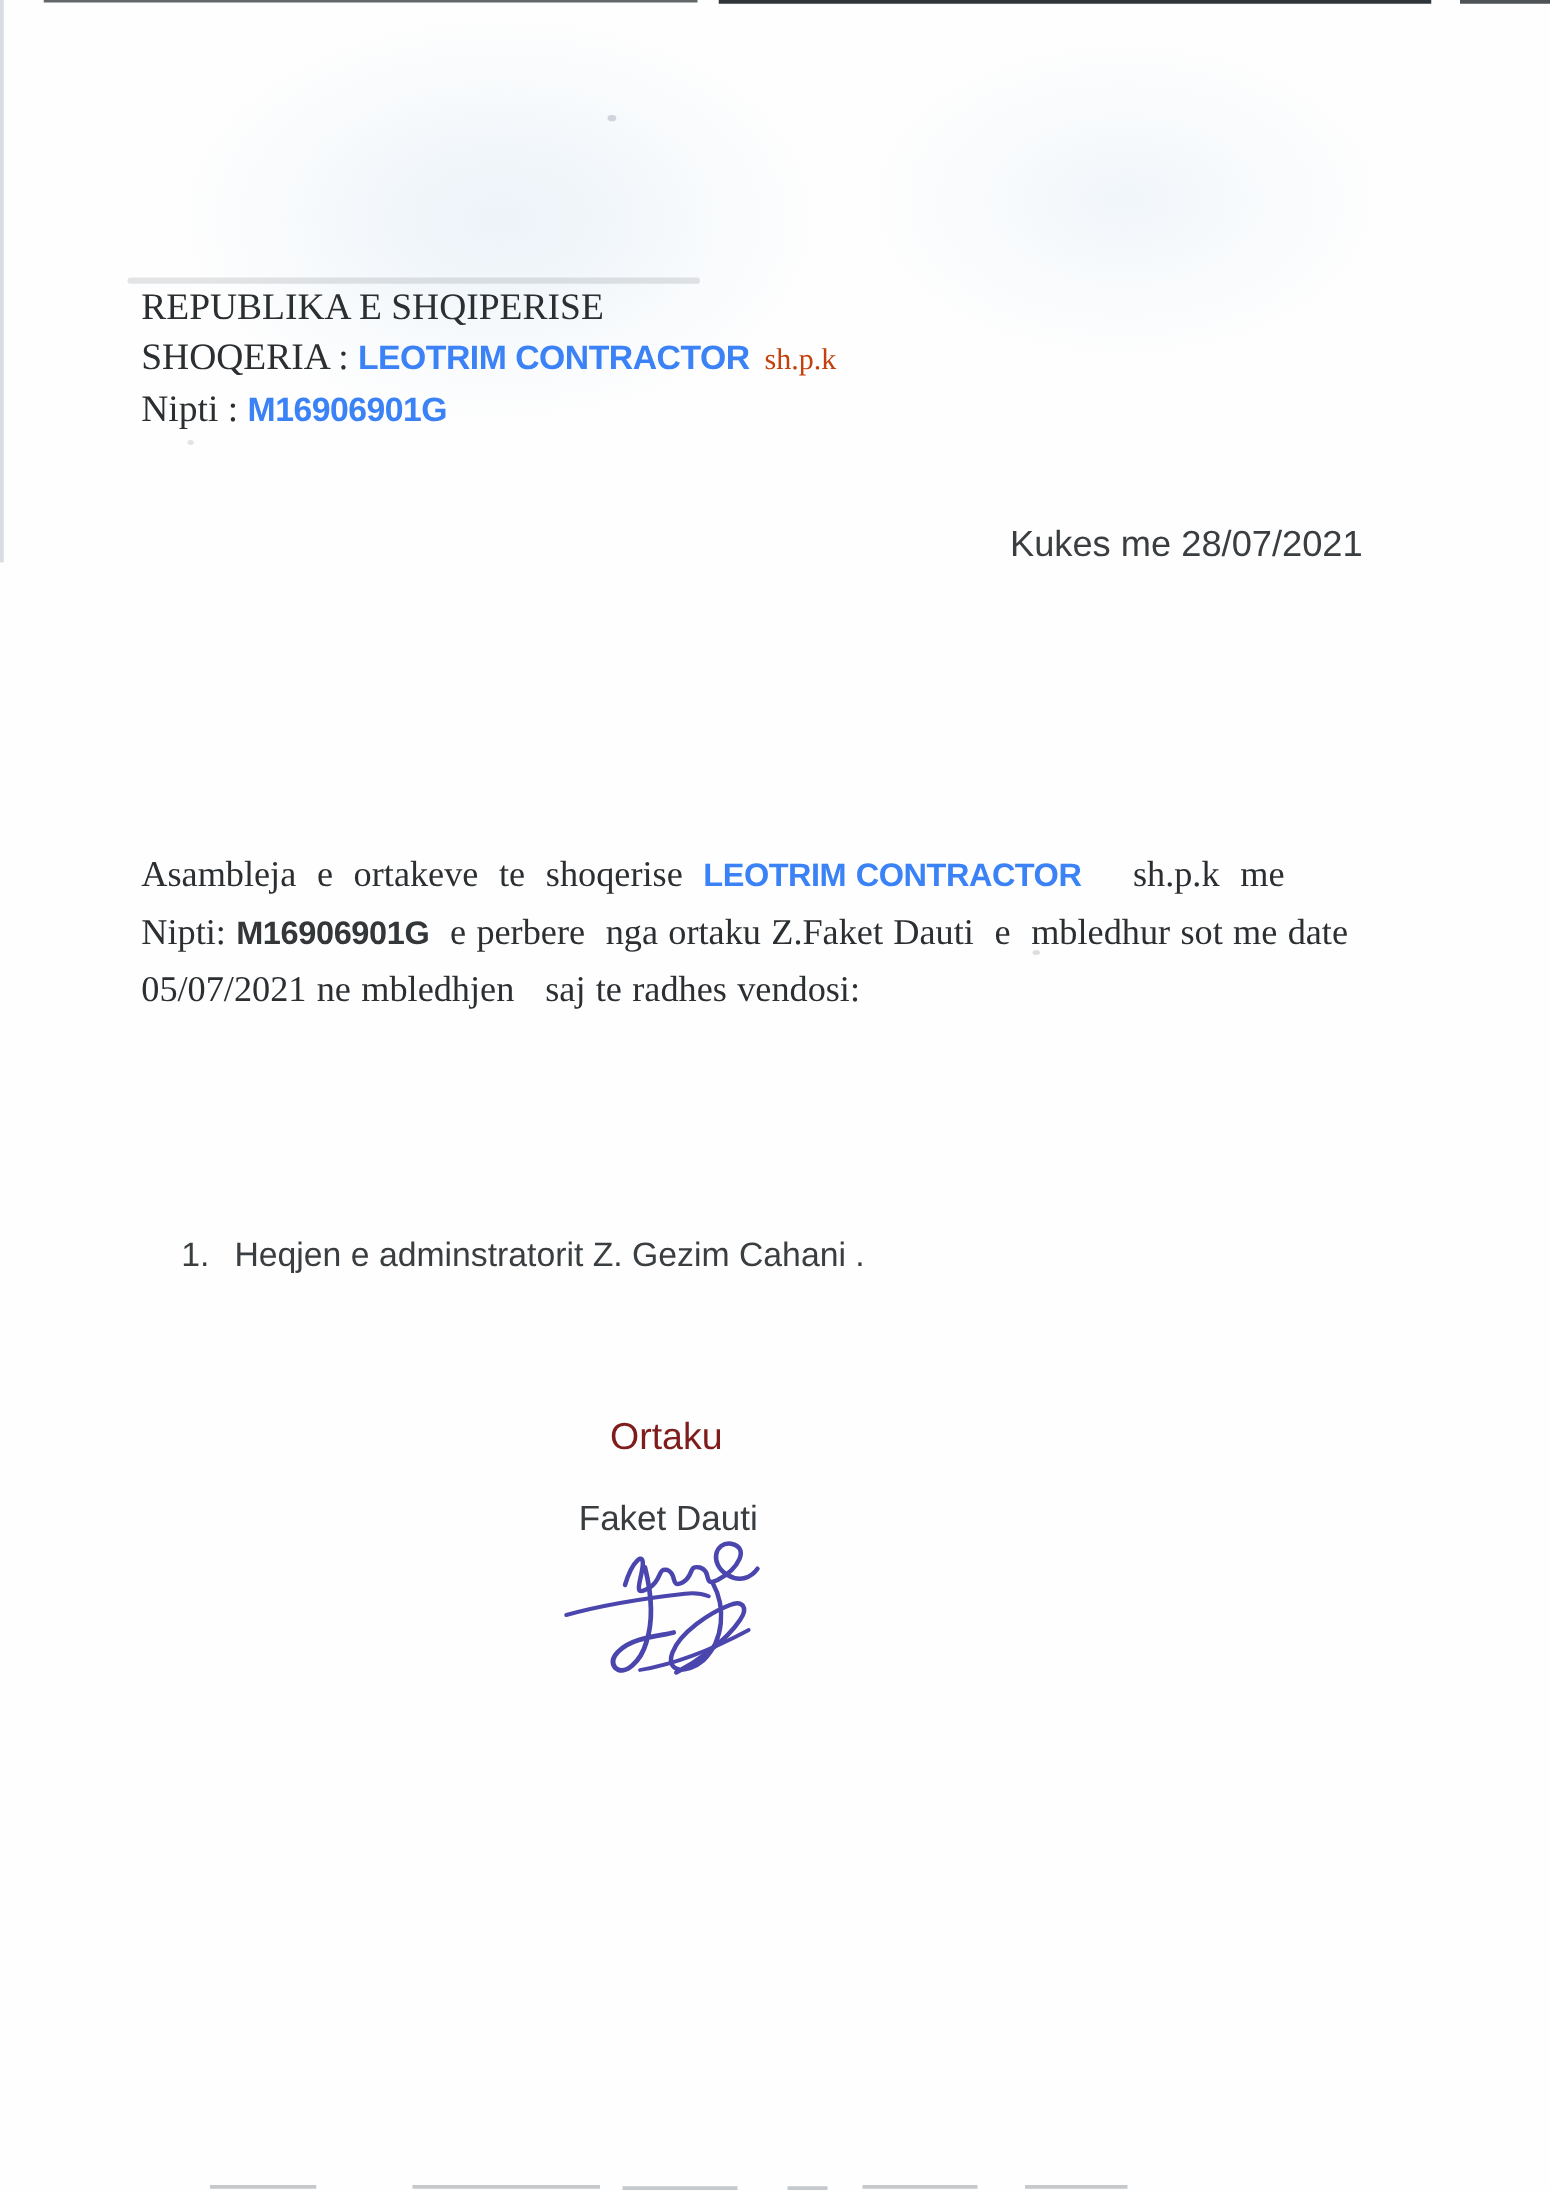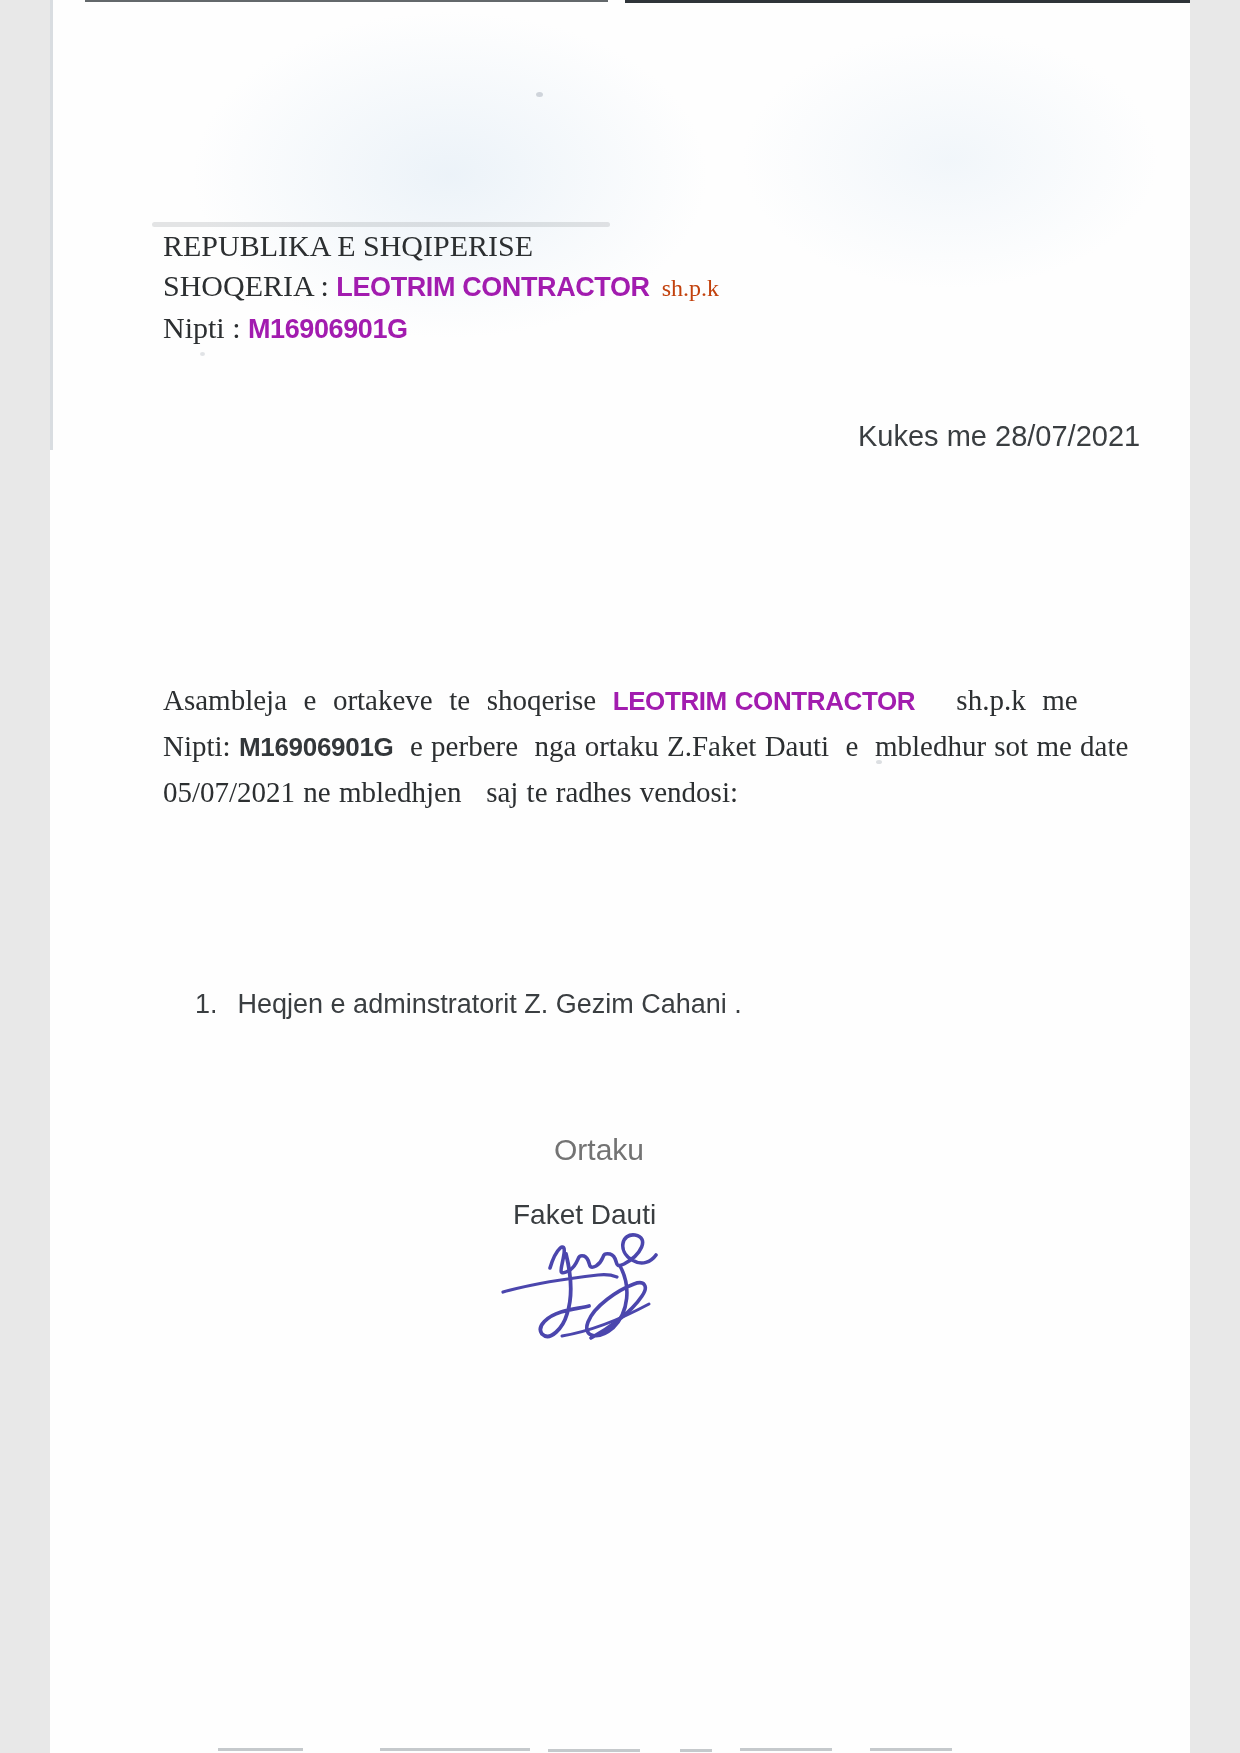--- a/index.html
+++ b/index.html
@@ -1,18 +1,18 @@
 <!DOCTYPE html>
 <html><head>
 <meta charset="utf-8">
 <style>
   html, body { margin: 0; padding: 0; background: #e8e8e8; }
   .page {
     position: relative;
-    width: 1140px;
+    width: 1240px;
     height: 1753px;
     margin: 0 auto;
     background: #fefefe;
     overflow: hidden;
     font-family: "Liberation Serif", serif;
     color: #2e3133;
   }
   .abs { position: absolute; }
   .pre { white-space: pre-wrap; }
 
@@ -21,21 +21,21 @@
   .bottom-seg { position: absolute; background: rgba(150,156,162,0.55); height: 3px; }
   .left-strip { position: absolute; left: 0; top: 0; width: 3px; height: 450px;
                 background: rgba(150,160,172,0.35); }
   .smudge { position: absolute; border-radius: 3px; background: rgba(88,94,100,0.16); }
   .speck { position: absolute; border-radius: 50%; background: rgba(125,135,148,0.32); }
   .tint { position: absolute; pointer-events: none;
           background: radial-gradient(ellipse at center, rgba(214,229,242,0.45), rgba(214,229,242,0) 70%); }
   .header-block { left: 113px; top: 226px; line-height: 40px; font-size: 30px; color: #2c2f31; }
   .co-bold {
     font-family: "Liberation Sans", sans-serif; font-weight: 700;
-    font-size: 27px; letter-spacing: -0.4px; color: #a21caf;
+    font-size: 27px; letter-spacing: -0.4px; color: #3b82f6;
   }
   .co-suffix { font-family: Liberation Serif, serif; font-size: 24px; color: #c2410c; }
 
   .date-line {
     left: 808px; top: 420px;
     font-family: "Liberation Sans", sans-serif; font-size: 29px; color: #3a3e41;
   }
   .doc-title {
     left: 0; top: 578px; width: 1208px; text-align: center;
     font-family: "Liberation Sans", sans-serif; font-weight: 700;
@@ -45,21 +45,21 @@
   .body-line { left: 113px; font-size: 29px; color: #2c2f31; word-spacing: 1px; }
   .body-line .co-bold { font-size: 26px; }
   .body-line .nipt-bold { font-family: "Liberation Sans", sans-serif; font-weight: 700;
                           font-size: 26px; letter-spacing: -0.3px; color: #33373a; }
 
   .decision { left: 145px; top: 954px;
     font-family: Liberation Sans, sans-serif; font-size: 27px; color: #3a3e41; margin-top: 35px; }
   .decision .num { display: inline-block; margin-right: 20px; }
 
   .sig-role { left: 488px; top: 1133px;
-    font-family: "Liberation Sans", sans-serif; font-size: 30px; color: #737373; margin-left: 16px; }
+    font-family: "Liberation Sans", sans-serif; font-size: 30px; color: #7f1d1d; }
   .sig-name { left: 463px; top: 1199px;
     font-family: "Liberation Sans", sans-serif; font-size: 28px; color: #393d40; }
   .sig-svg { left: 450px; top: 1224px; }
 </style>
 </head>
 <body>
 
 <div class="page">
 
   <div class="edge-seg" style="left:35px; width:523px; height:2px; opacity:.75;"></div>

